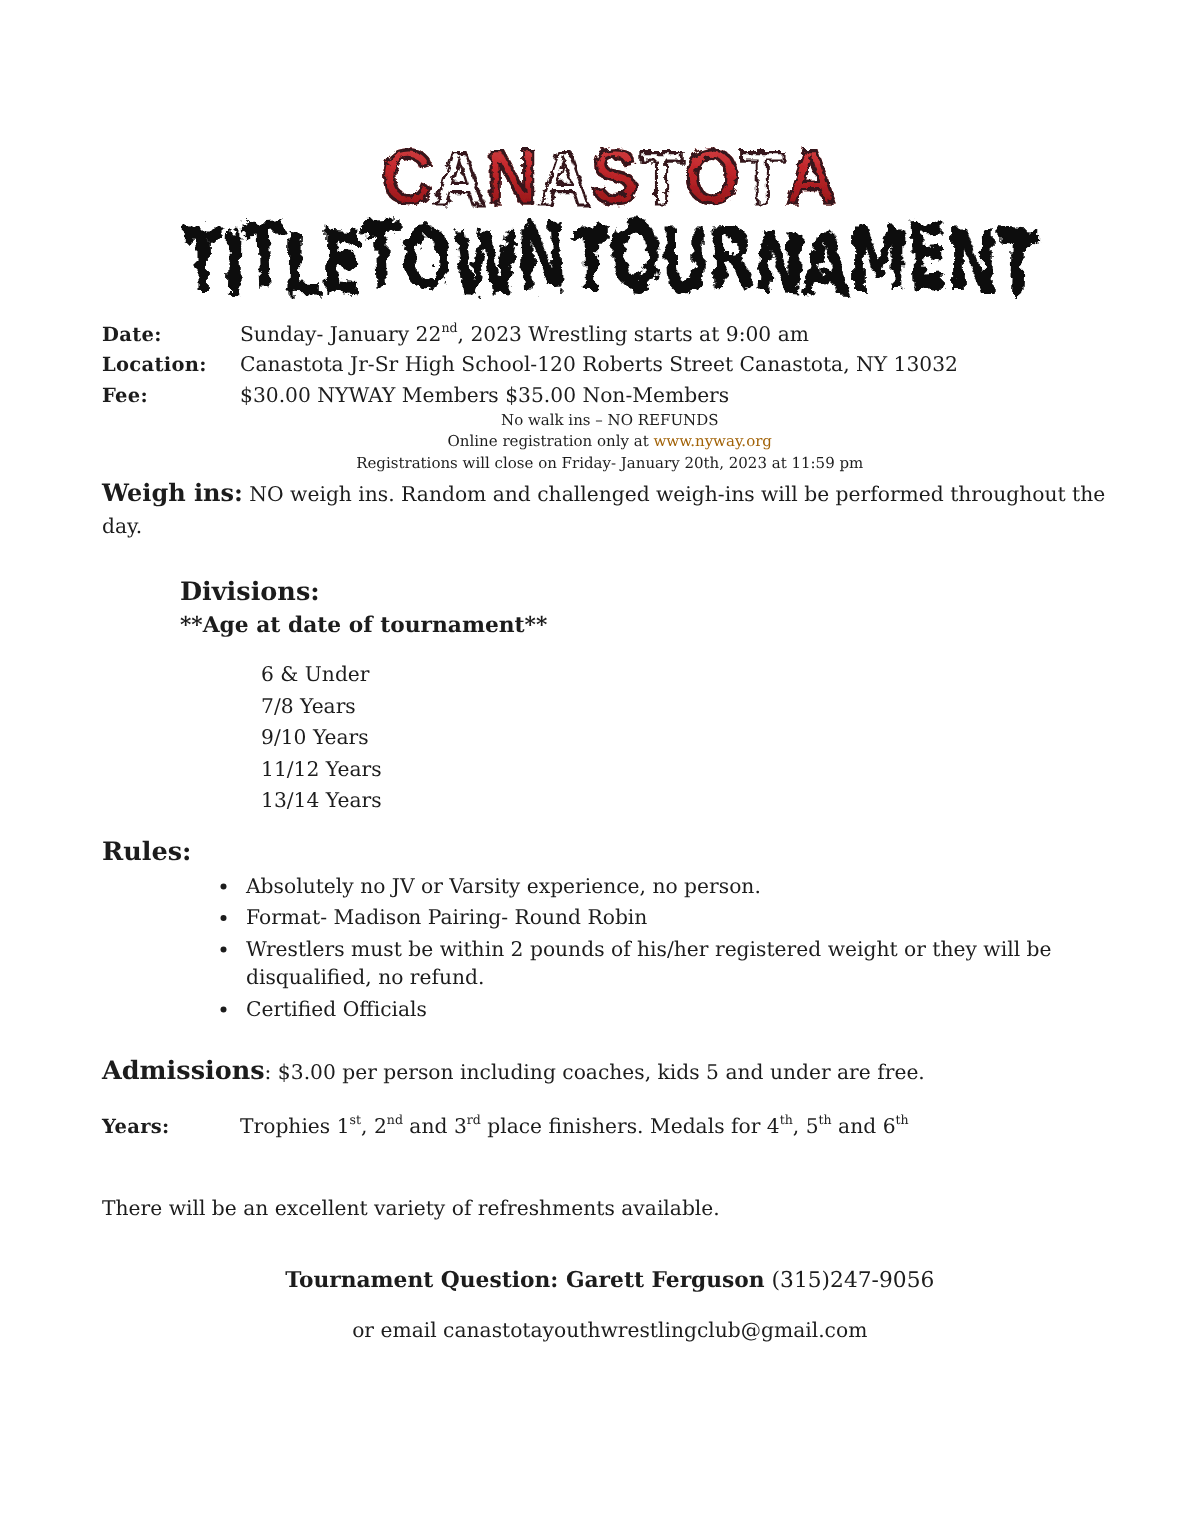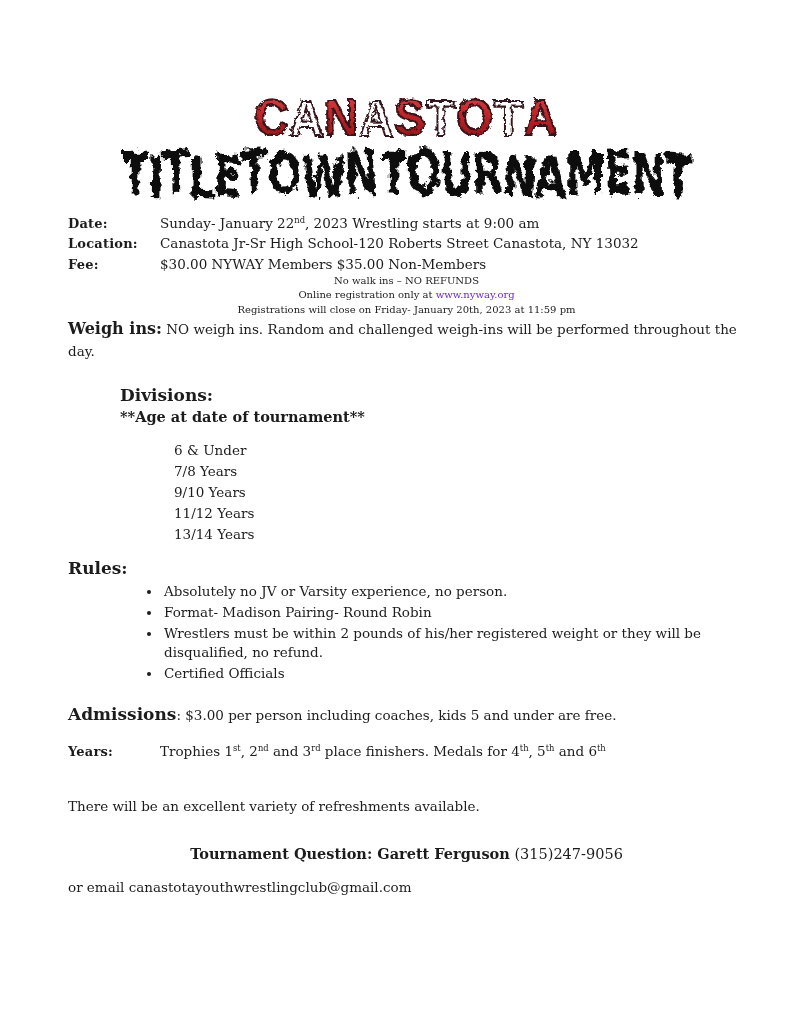--- a/index.html
+++ b/index.html
@@ -55,21 +55,21 @@
 
   
   .info { margin-top: 13px; }
   .row { display: flex; align-items: baseline; line-height: 1.5; }
   .label {
     flex: none; width: 92px;
     font-weight: 700; font-size: 13px; letter-spacing: 0.2px;
   }
   .body-txt { font-size: 13.5px; }
   .centered-lines { text-align: center; font-size: 10px; line-height: 1.44; }
-  a.link { color: #6d28d9; text-decoration: none; cursor: pointer; }
+  a.link { color: #a16207; text-decoration: none; cursor: pointer; }
 
   .weighins { font-size: 13.5px; line-height: 1.5; margin-top: 1px; }
   .weighins .label-inline { font-weight: 700; font-size: 16px; }
 
   
   .divisions { margin-top: 22px; }
   .div-note { font-weight: 700; font-size: 14.5px; margin-left: 52px; }
   .plain-list { margin: 12px; padding: 0 0 0 94px; list-style: none; font-size: 13.5px; line-height: 1.55; }
 
   
@@ -81,21 +81,21 @@
   .admissions { margin-top: 20px; font-size: 13.5px; }
   .admissions .label-inline { font-weight: 700; font-size: 17px; }
   .awards { margin-top: 17px; }
 
   sup { font-size: 0.62em; line-height: 0; }
 
   
   .refreshments { margin-top: 37px; font-size: 13.5px; }
   .question { margin-top: 31px; text-align: center; font-size: 14.5px; }
   .question .q-bold { font-weight: 700; }
-  .email-line { margin-top: 17px; text-align: left; font-size: 13.5px; }
+  .email-line { margin-top: 17px; text-align: center; font-size: 13.5px; }
 </style>
 </head>
 <body>
 
 <svg width="0" height="0" style="position:absolute" aria-hidden="true">
   <filter id="rough-red" x="-10%" y="-10%" width="120%" height="120%">
     <feTurbulence type="fractalNoise" baseFrequency="0.18 0.22" numOctaves="3" seed="7" result="n"></feTurbulence>
     <feDisplacementMap in="SourceGraphic" in2="n" scale="5"></feDisplacementMap>
   </filter>
   <filter id="rough-black" x="-10%" y="-10%" width="120%" height="120%">

